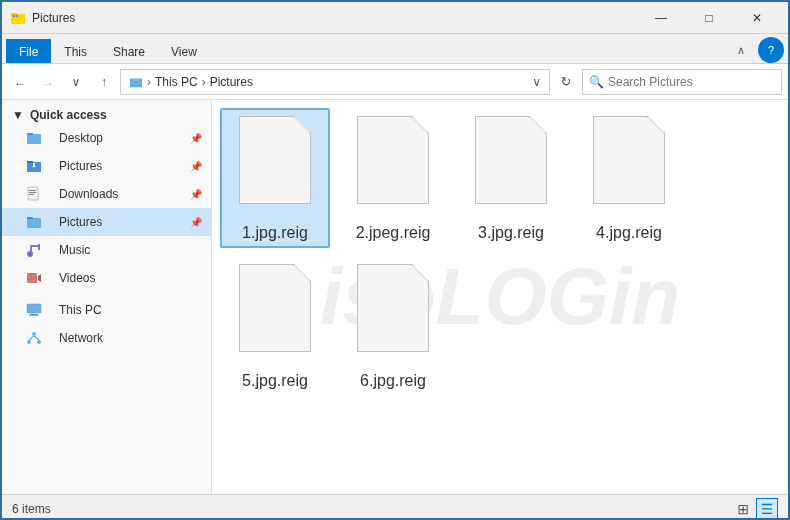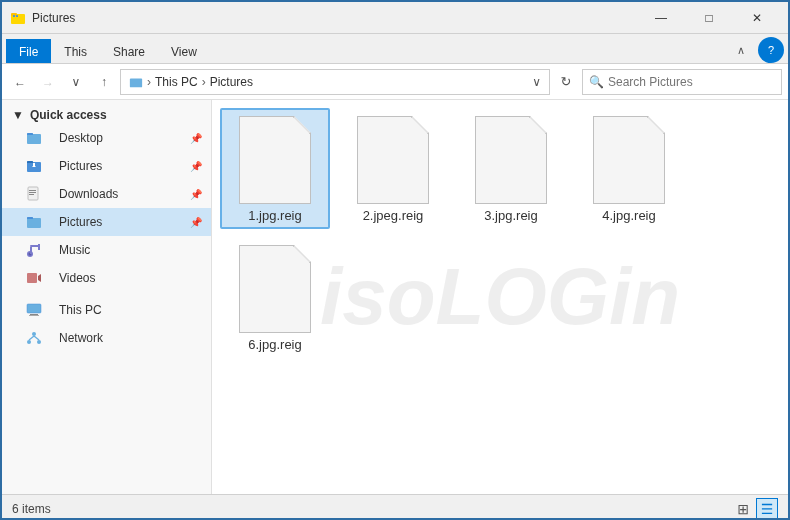--- a/index.html
+++ b/index.html
@@ -223,22 +223,22 @@
     .file-icon-corner {
       position: absolute;
       top: 0; right: 0;
       width: 17px; height: 17px;
       background: #e0e0e0;
       clip-path: polygon(0 0, 100% 100%, 100% 0);
       border-left: 1px solid #b0b0b0;
       border-bottom: 1px solid #b0b0b0;
     }
     .file-label {
-      margin-top: 4px;
-      font-size: 13px;
+      margin-top: 20px;
+      font-size: 16px;
       color: #333;
       text-align: left;
       word-break: break-all;
     }
 
     
     .status-bar {
       height: 28px;
       background: #f0f0f0;
       border-top: 1px solid #d0d0d0;
@@ -461,20 +461,28 @@
       </div>
     </div>
     <div class="file-label">4.jpg.reig</div>
   </div>
         <div class="file-item">
     <div class="file-icon">
       <div class="file-icon-body">
         <div class="file-icon-corner"></div>
       </div>
     </div>
+    <div class="file-label">5.jpg.reig</div>
+  </div>
+        <div class="file-item">
+    <div class="file-icon">
+      <div class="file-icon-body">
+        <div class="file-icon-corner"></div>
+      </div>
+    </div>
     <div class="file-label">6.jpg.reig</div>
   </div>
       </div>
   </div>
 </div>
 
 <div class="status-bar">
   <span>6 items</span>
   <div class="status-bar-right">
     <button class="view-btn">⊞</button>

